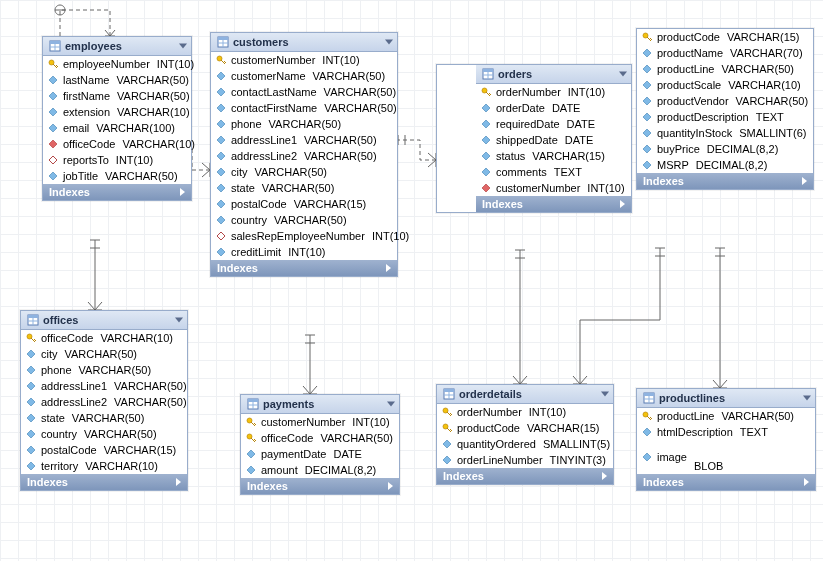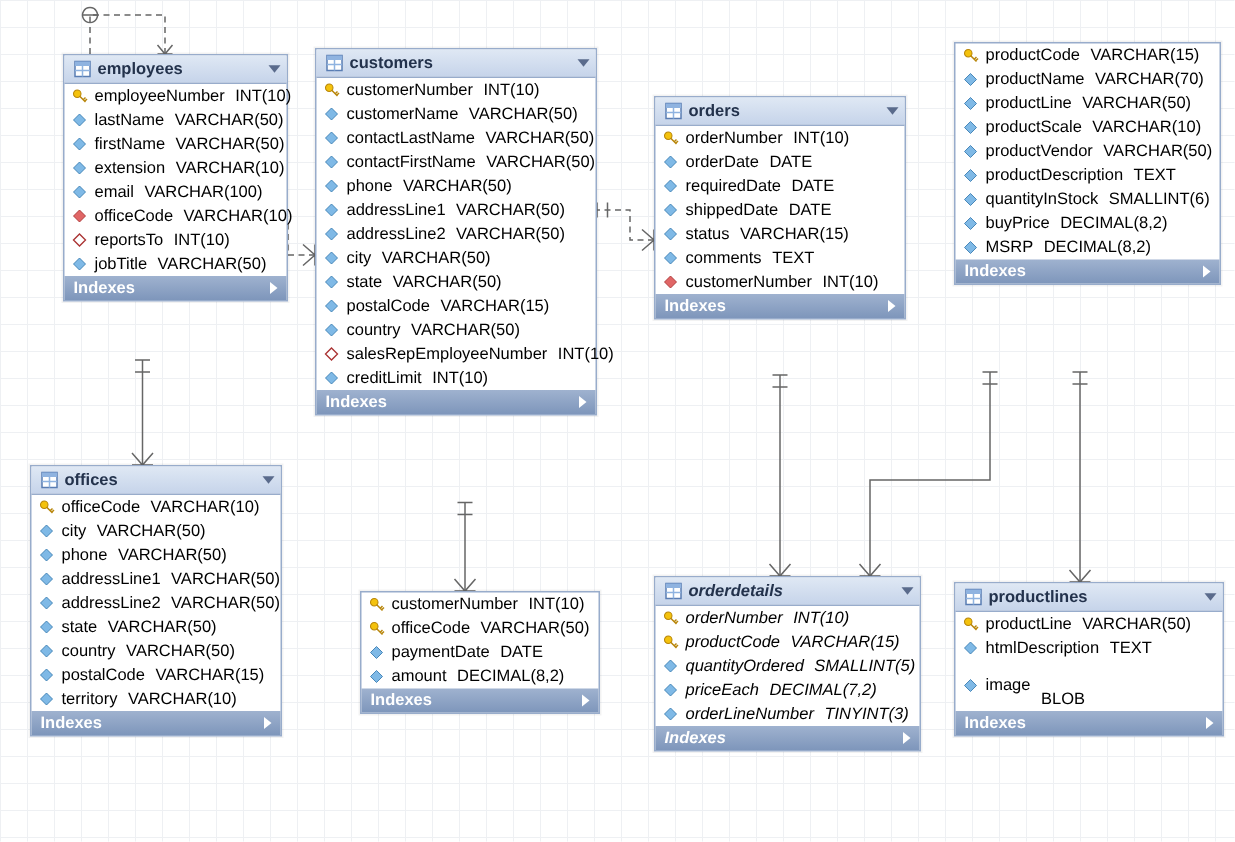--- a/index.html
+++ b/index.html
@@ -420,20 +420,32 @@
             <polygon points="5,1 9,5 5,9 1,5" fill="#7fb9e6" stroke="#3a7db2" stroke-width="0.6"></polygon>
           </svg>
         </span>
         <span>creditLimit</span>
         <span style="margin-left: 3px;">INT(10)</span>
       </div>
     </div>
     <div class="indexes"><span>Indexes</span><span class="tri2"></span></div>
   </div>
 <div class="table" style="left: 240px; top: 394px; width: 160px;">
+    <div class="table-header">
+      <span class="table-icon">
+        <svg width="12" height="12" viewBox="0 0 12 12">
+          <rect x="1" y="1" width="10" height="10" fill="#fff" stroke="#5a7db3"></rect>
+          <rect x="1" y="1" width="10" height="3" fill="#8fb3e0"></rect>
+          <line x1="1" y1="7" x2="11" y2="7" stroke="#8fb3e0"></line>
+          <line x1="6" y1="4" x2="6" y2="11" stroke="#8fb3e0"></line>
+        </svg>
+      </span>
+      <span>payments</span>
+      <span class="tri"></span>
+    </div>
     <div class="table-body">
       <div class="row">
         <span class="ic">
           <svg width="11" height="11" viewBox="0 0 11 11">
             <circle cx="3.5" cy="3.5" r="2.5" fill="#f4c20d" stroke="#b8860b" stroke-width="0.7"></circle>
             <path d="M5,5 L9,9 M7.5,7.5 L9,6 M8.5,8.5 L10,7" stroke="#b8860b" stroke-width="1" fill="none"></path>
           </svg>
         </span>
         <span>customerNumber</span>
         <span style="margin-left: 3px;">INT(10)</span>
@@ -462,21 +474,21 @@
           <svg width="10" height="10" viewBox="0 0 10 10">
             <polygon points="5,1 9,5 5,9 1,5" fill="#7fb9e6" stroke="#3a7db2" stroke-width="0.6"></polygon>
           </svg>
         </span>
         <span>amount</span>
         <span style="margin-left: 3px;">DECIMAL(8,2)</span>
       </div>
     </div>
     <div class="indexes"><span>Indexes</span><span class="tri2"></span></div>
   </div>
-<div class="table" style="left: 436px; top: 64px; width: 168px;">
+<div class="table" style="left: 436px; top: 64px; width: 196px; padding-left: 39px;">
     <div class="table-header">
       <span class="table-icon">
         <svg width="12" height="12" viewBox="0 0 12 12">
           <rect x="1" y="1" width="10" height="10" fill="#fff" stroke="#5a7db3"></rect>
           <rect x="1" y="1" width="10" height="3" fill="#8fb3e0"></rect>
           <line x1="1" y1="7" x2="11" y2="7" stroke="#8fb3e0"></line>
           <line x1="6" y1="4" x2="6" y2="11" stroke="#8fb3e0"></line>
         </svg>
       </span>
       <span>orders</span>
@@ -543,21 +555,21 @@
           <svg width="10" height="10" viewBox="0 0 10 10">
             <polygon points="5,1 9,5 5,9 1,5" fill="#e06666" stroke="#a33" stroke-width="0.6"></polygon>
           </svg>
         </span>
         <span>customerNumber</span>
         <span style="margin-left: 3px;">INT(10)</span>
       </div>
     </div>
     <div class="indexes"><span>Indexes</span><span class="tri2"></span></div>
   </div>
-<div class="table" style="left: 436px; top: 384px; width: 178px; font-style: italic;">
+<div class="table" style="left: 436px; top: 384px; width: 178px;">
     <div class="table-header">
       <span class="table-icon">
         <svg width="12" height="12" viewBox="0 0 12 12">
           <rect x="1" y="1" width="10" height="10" fill="#fff" stroke="#5a7db3"></rect>
           <rect x="1" y="1" width="10" height="3" fill="#8fb3e0"></rect>
           <line x1="1" y1="7" x2="11" y2="7" stroke="#8fb3e0"></line>
           <line x1="6" y1="4" x2="6" y2="11" stroke="#8fb3e0"></line>
         </svg>
       </span>
       <span>orderdetails</span>
@@ -585,29 +597,20 @@
         <span style="margin-left: 3px;">VARCHAR(15)</span>
       </div>
       <div class="row">
         <span class="ic">
           <svg width="10" height="10" viewBox="0 0 10 10">
             <polygon points="5,1 9,5 5,9 1,5" fill="#7fb9e6" stroke="#3a7db2" stroke-width="0.6"></polygon>
           </svg>
         </span>
         <span>quantityOrdered</span>
         <span style="margin-left: 3px;">SMALLINT(5)</span>
-      </div>
-      <div class="row">
-        <span class="ic">
-          <svg width="10" height="10" viewBox="0 0 10 10">
-            <polygon points="5,1 9,5 5,9 1,5" fill="#7fb9e6" stroke="#3a7db2" stroke-width="0.6"></polygon>
-          </svg>
-        </span>
-        <span>priceEach</span>
-        <span style="margin-left: 3px;">DECIMAL(7,2)</span>
       </div>
       <div class="row">
         <span class="ic">
           <svg width="10" height="10" viewBox="0 0 10 10">
             <polygon points="5,1 9,5 5,9 1,5" fill="#7fb9e6" stroke="#3a7db2" stroke-width="0.6"></polygon>
           </svg>
         </span>
         <span>orderLineNumber</span>
         <span style="margin-left: 3px;">TINYINT(3)</span>
       </div>

